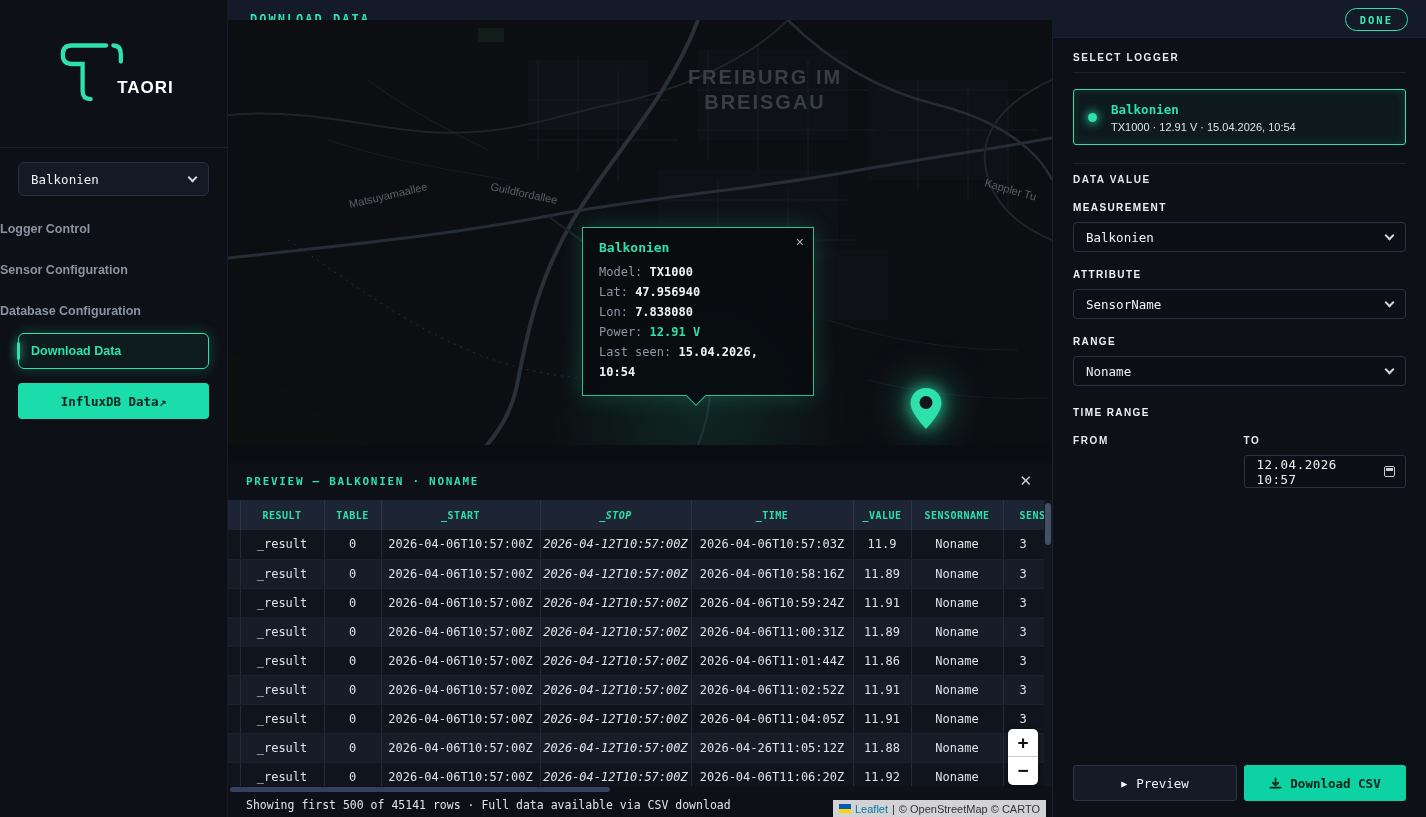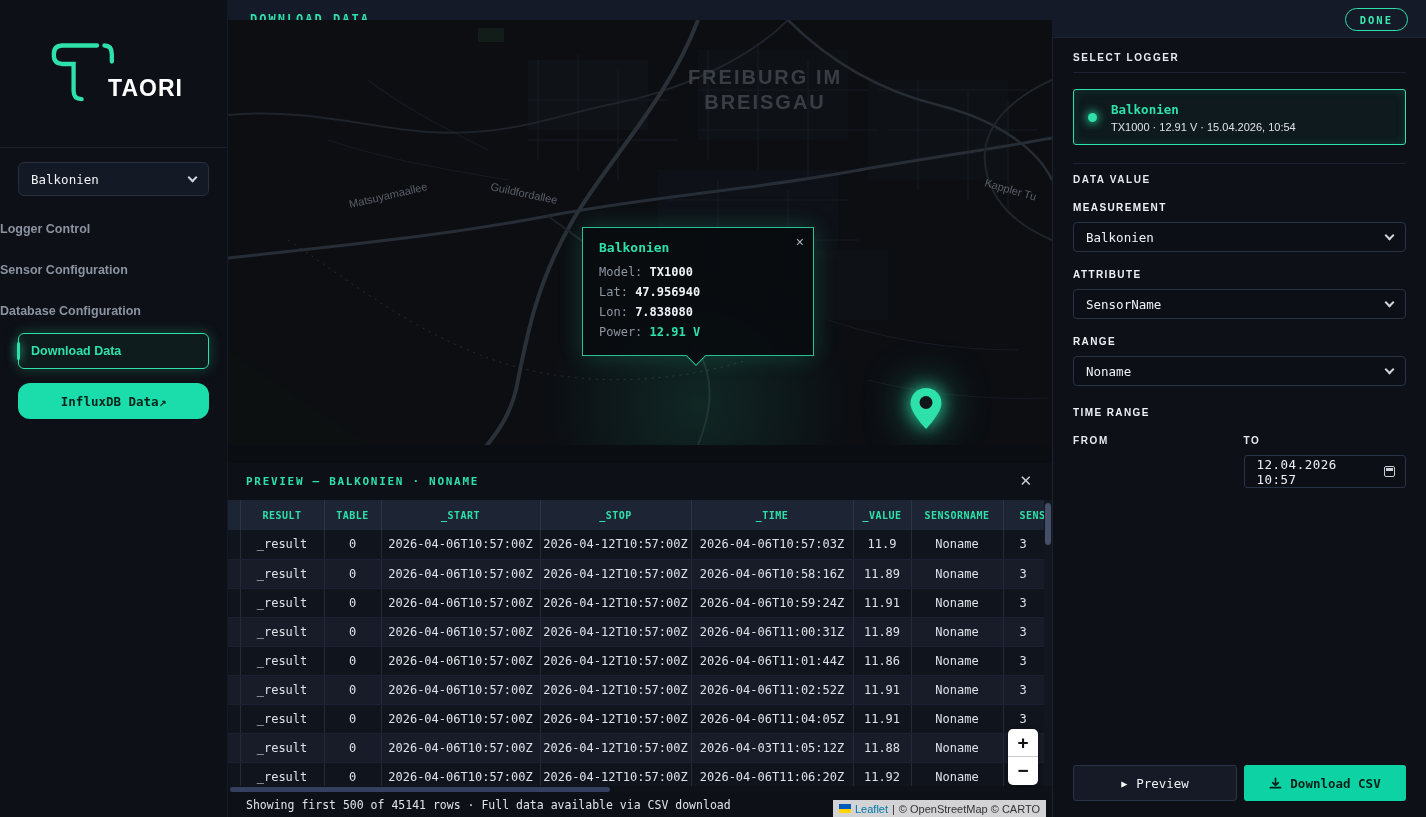--- a/index.html
+++ b/index.html
@@ -6,37 +6,37 @@
   html,body { background:#07090d; }
   .app {
     position:relative; width:1426px; height:817px; overflow:hidden;
     background:#0a0d12; font-family:"Liberation Sans", sans-serif; color:#e6e9ee;
   }
   
   .sidebar { position:absolute; left:0; top:0; width:228px; height:817px;
     background:#0d1016; border-right:1px solid #151b26; }
   .logo-area { height:148px; display:flex; align-items:center; justify-content:center;
     border-bottom:1px solid #1a202c; }
-  .brand-text { font-size:23px; font-weight:bold; letter-spacing:1px; color:#fff; margin-left:-10px; margin-top:29px;}
+  .brand-text { font-size:17px; font-weight:bold; letter-spacing:1px; color:#fff; margin-left:-10px; margin-top:29px;}
   .logger-select { margin:14px 18px 0 18px; height:34px; background:#141926;
     border:1px solid #272f41; border-radius:6px; display:flex; align-items:center;
     padding:0 12px; font-family:"DejaVu Sans Mono",monospace; font-size:12.5px; color:#eef1f5; cursor:pointer;}
   .logger-select .grow { flex:1; }
   .chev { width:7px; height:7px; border-right:2px solid #cfd4dc; border-bottom:2px solid #cfd4dc;
     transform:rotate(45deg); margin-top:-4px; }
   .nav { margin-top:12px; }
   .nav-item { height:41px; display:flex; align-items:center; 
     font-size:12.5px; font-weight:600; color:#8b93a1; cursor:pointer; }
   .nav-item-active { margin:2px 18px 0 18px; height:36px; display:flex; align-items:center;
     padding-left:12px; border:1px solid #2ee0a9; border-radius:6px;
     background:rgba(46,224,169,.06); box-shadow:0 0 14px rgba(46,224,169,.28);
     font-size:12.5px; font-weight:bold; color:#2ee0a9; position:relative; cursor:pointer; }
   .nav-item-active::before { content:""; position:absolute; left:-2px; top:8px; bottom:8px;
     width:3px; border-radius:3px; background:#2ee0a9; box-shadow:0 0 8px #2ee0a9; }
-  .influx-btn { margin:14px 18px 0 18px; height:36px; border-radius:12px; background:#1bdcab;
+  .influx-btn { margin:14px 18px 0 18px; height:36px; border-radius:4px; background:#1bdcab;
     display:flex; align-items:center; justify-content:center; color:#06231a;
     font-family:"DejaVu Sans Mono",monospace; font-size:12.5px; font-weight:bold; cursor:pointer; }
   
   .topbar { position:absolute; left:228px; top:0; width:1198px; height:38px;
     background:#141a27; border-bottom:1px solid #1c2433; display:flex; align-items:center; }
   .topbar-title { margin-left:22px; font-family:"DejaVu Sans Mono",monospace; font-size:12px;
     font-weight:bold; letter-spacing:2px; color:#2ee0a9; }
   .done-btn { position:absolute; right:18px; top:8px; height:23px; padding:0 14px;
     border:1.5px solid #2ee0a9; border-radius:999px; display:flex; align-items:center;
     font-family:"DejaVu Sans Mono",monospace; font-size:10.5px; font-weight:bold;
@@ -88,21 +88,21 @@
     border-right:1px solid #2c3447; text-align:center; overflow:hidden; white-space:nowrap; }
   table.data td { height:29px; font-family:"DejaVu Sans Mono",monospace; font-size:12px;
     color:#dde2e9; text-align:center; border-right:1px solid #222a3b;
     border-bottom:1px solid #1b2130; overflow:hidden; white-space:nowrap; }
   table.data tr:nth-child(even) td { background:#171c28; }
   table.data tr:nth-child(odd) td { background:#10141c; }
   table.data th:nth-child(1), table.data td:nth-child(1) { width:12px; }
   table.data th:nth-child(2), table.data td:nth-child(2) { width:84px; }
   table.data th:nth-child(3), table.data td:nth-child(3) { width:57px; }
   table.data th:nth-child(4), table.data td:nth-child(4) { width:159px; }
-  table.data th:nth-child(5), table.data td:nth-child(5) { width:151px; }
+  table.data th:nth-child(5), table.data td:nth-child(5) { width:151px;font-style:italic; }
   table.data th:nth-child(6), table.data td:nth-child(6) { width:162px; }
   table.data th:nth-child(7), table.data td:nth-child(7) { width:58px; }
   table.data th:nth-child(8), table.data td:nth-child(8) { width:92px; }
   table.data th:nth-child(9), table.data td:nth-child(9) { width:41px; text-align:left; padding-left:16px; }
   .vscroll { position:absolute; right:0; top:0; bottom:0; width:8px; background:#12161f; }
   .vscroll .thumb { position:absolute; left:1px; right:1px; top:3px; height:42px;
     background:#454f68; border-radius:4px; }
   .hscroll { height:7px; background:#0e1118; position:relative; }
   .hscroll .thumb { position:absolute; left:2px; top:1px; width:380px; height:5px;
     background:#34405e; border-radius:3px; }
@@ -225,20 +225,21 @@
     </svg>
 
     <div class="map-popup">
       <div class="tail"></div>
       <span class="popup-close">×</span>
       <div class="popup-title">Balkonien</div>
       <div class="popup-row"><span>Model: </span><b>TX1000</b></div>
       <div class="popup-row"><span>Lat: </span><b>47.956940</b></div>
       <div class="popup-row"><span>Lon: </span><b>7.838080</b></div>
       <div class="popup-row accent"><span>Power: </span><b>12.91 V</b></div>
+      <div class="popup-row"><span>Last seen: </span><b>15.04.2026, 10:54</b></div>
     </div>
 
     <div class="pin">
       <svg width="36" height="46" viewBox="0 0 36 46">
         <path d="M18 2 C9 2 2.5 8.5 2.5 17.5 C2.5 27 18 43 18 43 C18 43 33.5 27 33.5 17.5 C33.5 8.5 27 2 18 2 Z" fill="#2ee0a9"></path>
         <circle cx="18" cy="16.5" r="6.5" fill="#10151c"></circle>
       </svg>
     </div>
   </div>
 
@@ -339,21 +340,21 @@
               <td>11.91</td>
               <td>Noname</td>
               <td>3</td>
             </tr>
             <tr>
               <td></td>
               <td>_result</td>
               <td>0</td>
               <td>2026-04-06T10:57:00Z</td>
               <td>2026-04-12T10:57:00Z</td>
-              <td>2026-04-03T11:05:12Z</td>
+              <td>2026-04-26T11:05:12Z</td>
               <td>11.88</td>
               <td>Noname</td>
               <td>3</td>
             </tr>
             <tr>
               <td></td>
               <td>_result</td>
               <td>0</td>
               <td>2026-04-06T10:57:00Z</td>
               <td>2026-04-12T10:57:00Z</td>

